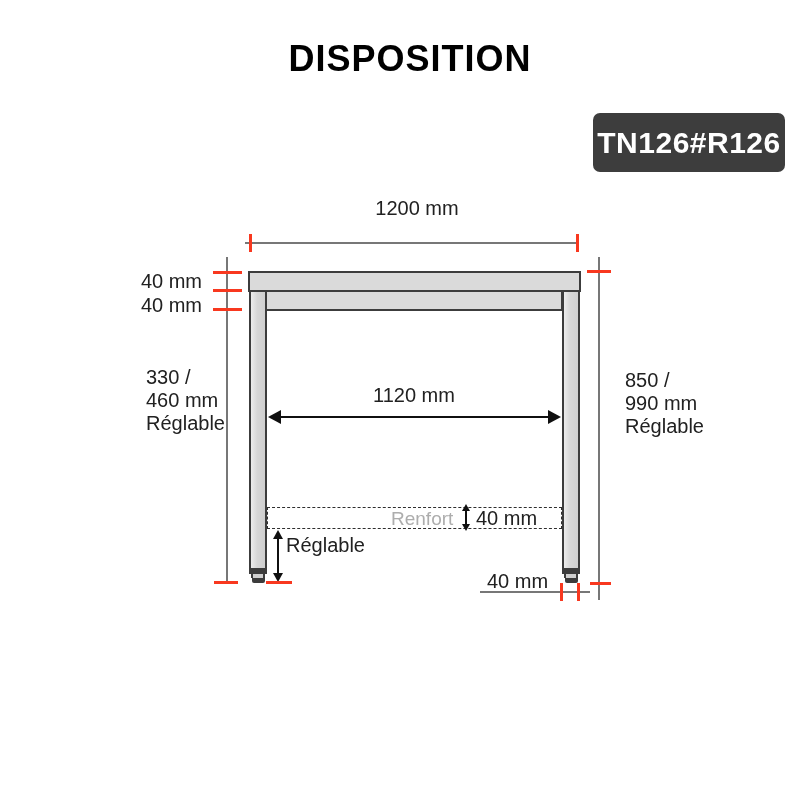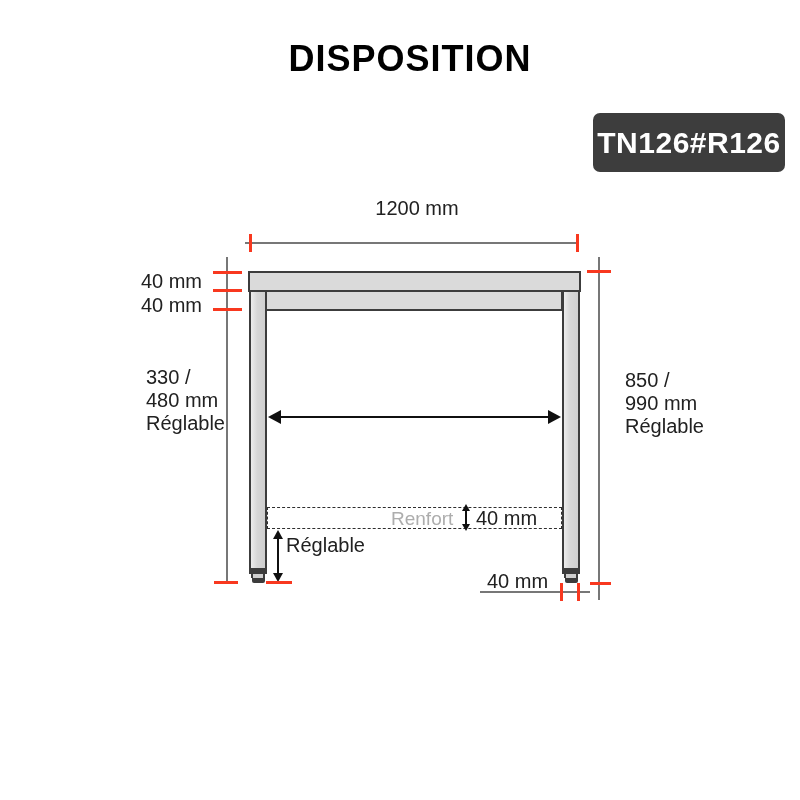--- a/index.html
+++ b/index.html
@@ -77,21 +77,21 @@
 
   <div class="abs dim-line" style="left:598px;top:257px;width:2px;height:343px;"></div>
   <div class="abs tick-h" style="left:587px;top:270px;width:24px;"></div>
   <div class="abs tick-h" style="left:590px;top:582px;width:21px;"></div>
 
   <div class="abs lbl" style="left:138px;top:270px;width:64px;text-align:right;">40 mm</div>
   <div class="abs lbl" style="left:138px;top:294px;width:64px;text-align:right;">40 mm</div>
 
   <div class="abs lbl-block" style="left:146px;top:366px;">
     <div>330 /</div>
-    <div>480 mm</div>
+    <div>460 mm</div>
     <div>Réglable</div>
   </div>
 
   <div class="abs lbl-block" style="left:608px;top:369px;margin-left:17px;">
     <div>850 /</div>
     <div>990 mm</div>
     <div>Réglable</div>
   </div>
 
   <div class="abs steel" style="left:265px;top:289px;width:298px;height:22px;"></div>
@@ -105,20 +105,21 @@
     <div class="f-collar"></div>
     <div class="f-mid"></div>
     <div class="f-base"></div>
   </div>
   <div class="abs foot" style="left:562px;top:569px;width:18px;">
     <div class="f-collar"></div>
     <div class="f-mid"></div>
     <div class="f-base"></div>
   </div>
 
+  <div class="abs lbl" style="left:344px;top:384px;width:140px;text-align:center;">1120 mm</div>
   <div class="abs h-arrow" style="left:268px;top:409px;width:293px;">
     <div class="shaft"></div>
     <div class="head-l"></div>
     <div class="head-r"></div>
   </div>
 
   <div class="abs renfort-band" style="left:267px;top:507px;width:295px;height:22px;"></div>
   <div class="abs lbl-gray" style="left:391px;top:508px;">Renfort</div>
   <div class="abs v-arrow small" style="left:459px;top:504px;height:27px;">
     <div class="shaft"></div>

